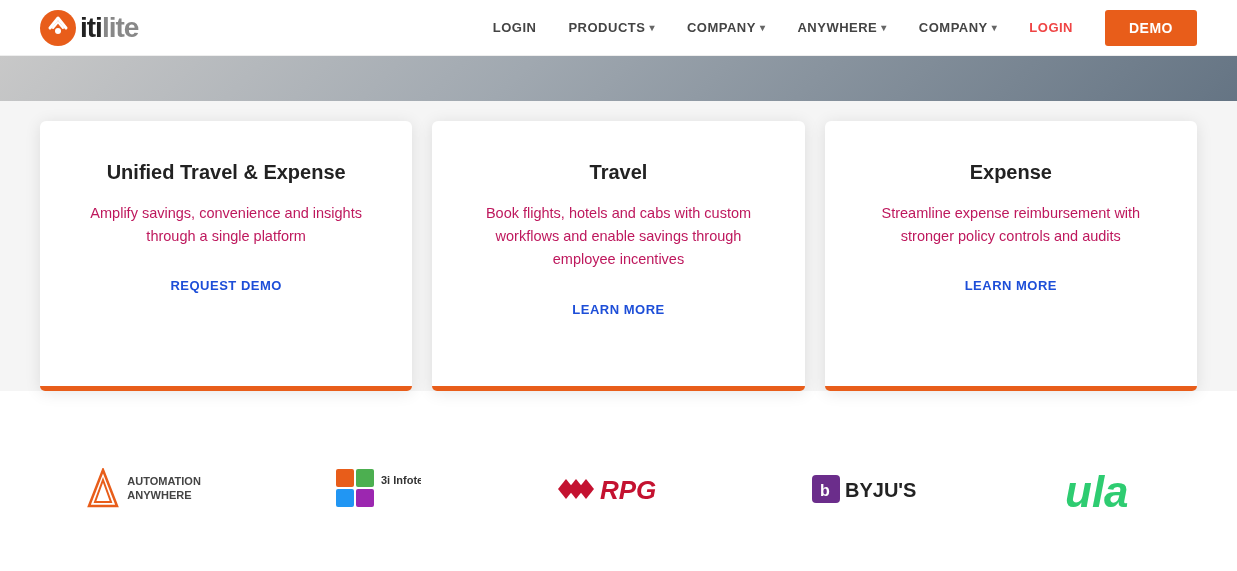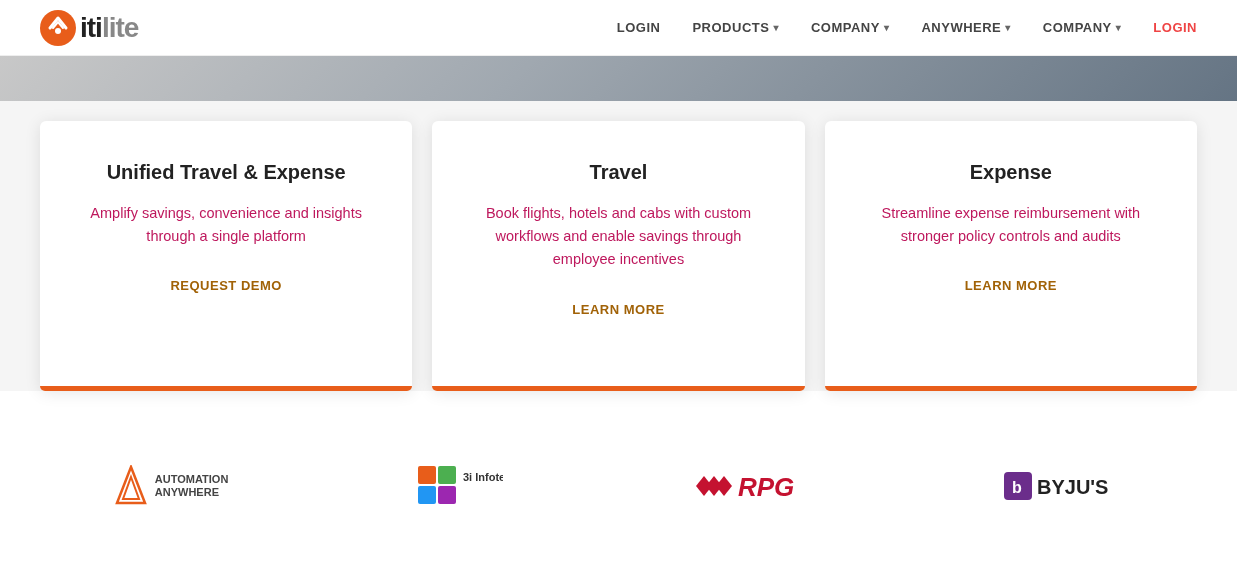--- a/index.html
+++ b/index.html
@@ -131,21 +131,21 @@
     .card-desc {
       font-size: 14.5px;
       color: #be185d;
       text-align: center;
       line-height: 1.6;
       margin-bottom: 30px;
     }
     .card-link {
       font-size: 13px;
       font-weight: 700;
-      color: #a16207;
+      color: #1d4ed8;
       letter-spacing: 0.5px;
       text-decoration: none;
       cursor: pointer;
       margin-bottom: 30px;
     }
 
     
     .logos-section {
       background: #fff;
       padding: 50px 40px 30px 40px;
@@ -208,20 +208,21 @@
     </a>
     <a class="nav-item">
       <span>ANYWHERE</span>
       <span class="chevron">▾</span>
     </a>
     <a class="nav-item">
       <span>COMPANY</span>
       <span class="chevron">▾</span>
     </a>
     <span class="nav-login">LOGIN</span>
+    <button class="nav-demo">DEMO</button>
   </div>
 </nav>
 
 <div class="hero-bg">
   <div class="hero-bg-img"></div>
 </div>
 
 <div class="cards-section">
   <div class="cards-container">
 
@@ -284,15 +285,20 @@
 
     <div class="logo-item">
       <svg width="120" height="44" viewBox="0 0 120 44">
         <rect x="2" y="8" width="28" height="28" fill="#6b2d8b" rx="4"></rect>
         <text x="10" y="29" font-size="16" font-weight="bold" fill="#fff">b</text>
         <text x="35" y="30" font-size="20" font-weight="700" fill="#222">BYJU'S</text>
       </svg>
     </div>
 
 
+    <div class="logo-item">
+      <svg width="90" height="55" viewBox="0 0 90 55">
+        <text x="5" y="46" font-size="44" font-weight="700" fill="#2ecc71" font-style="italic" font-family="Arial">ula</text>
+      </svg>
+    </div>
 
   </div>
 </div>
 
 </body></html>

